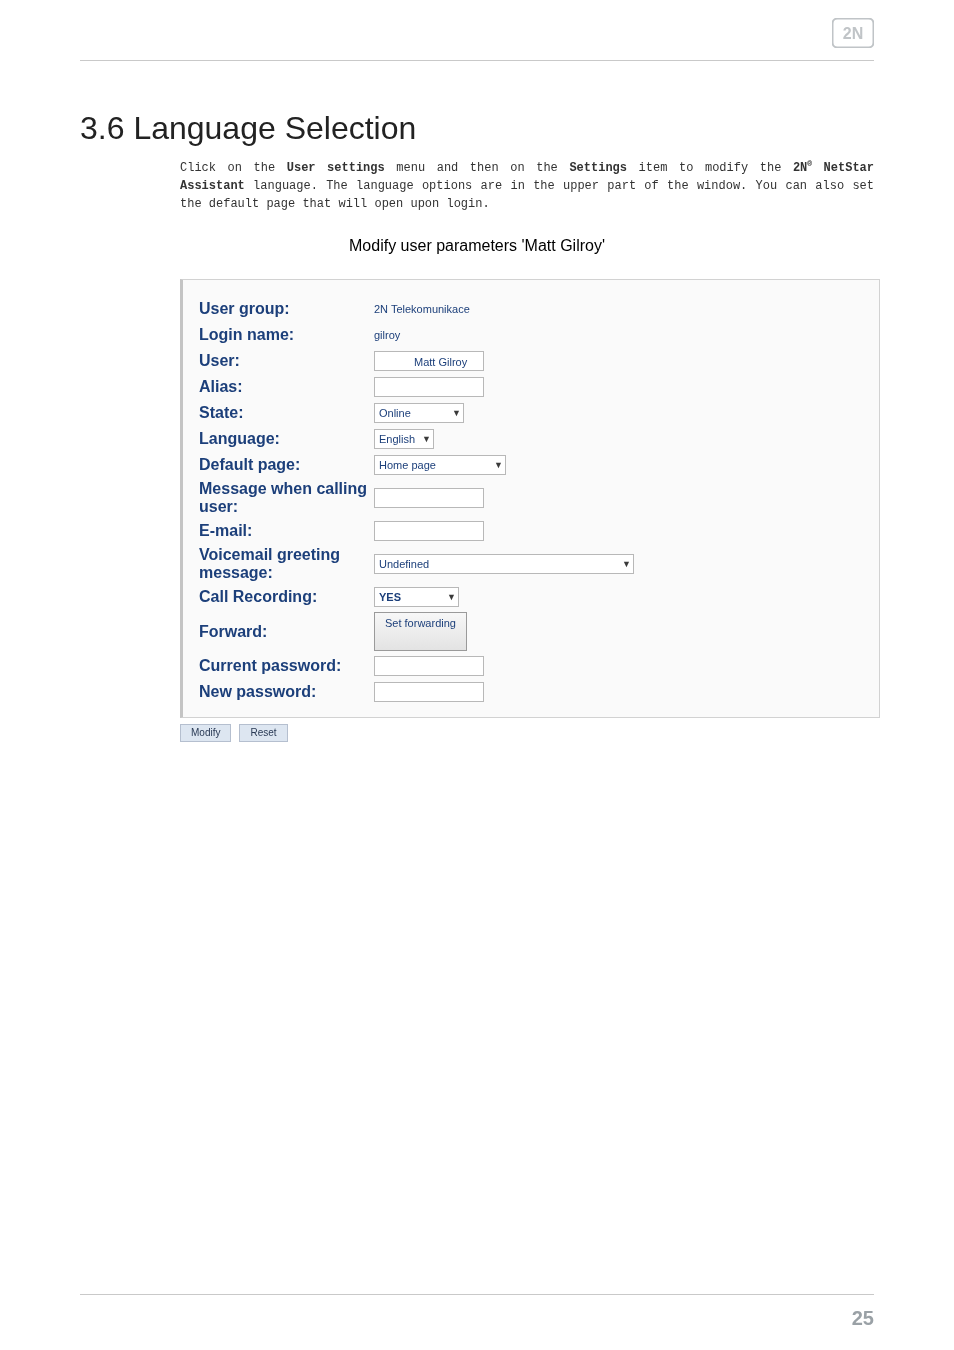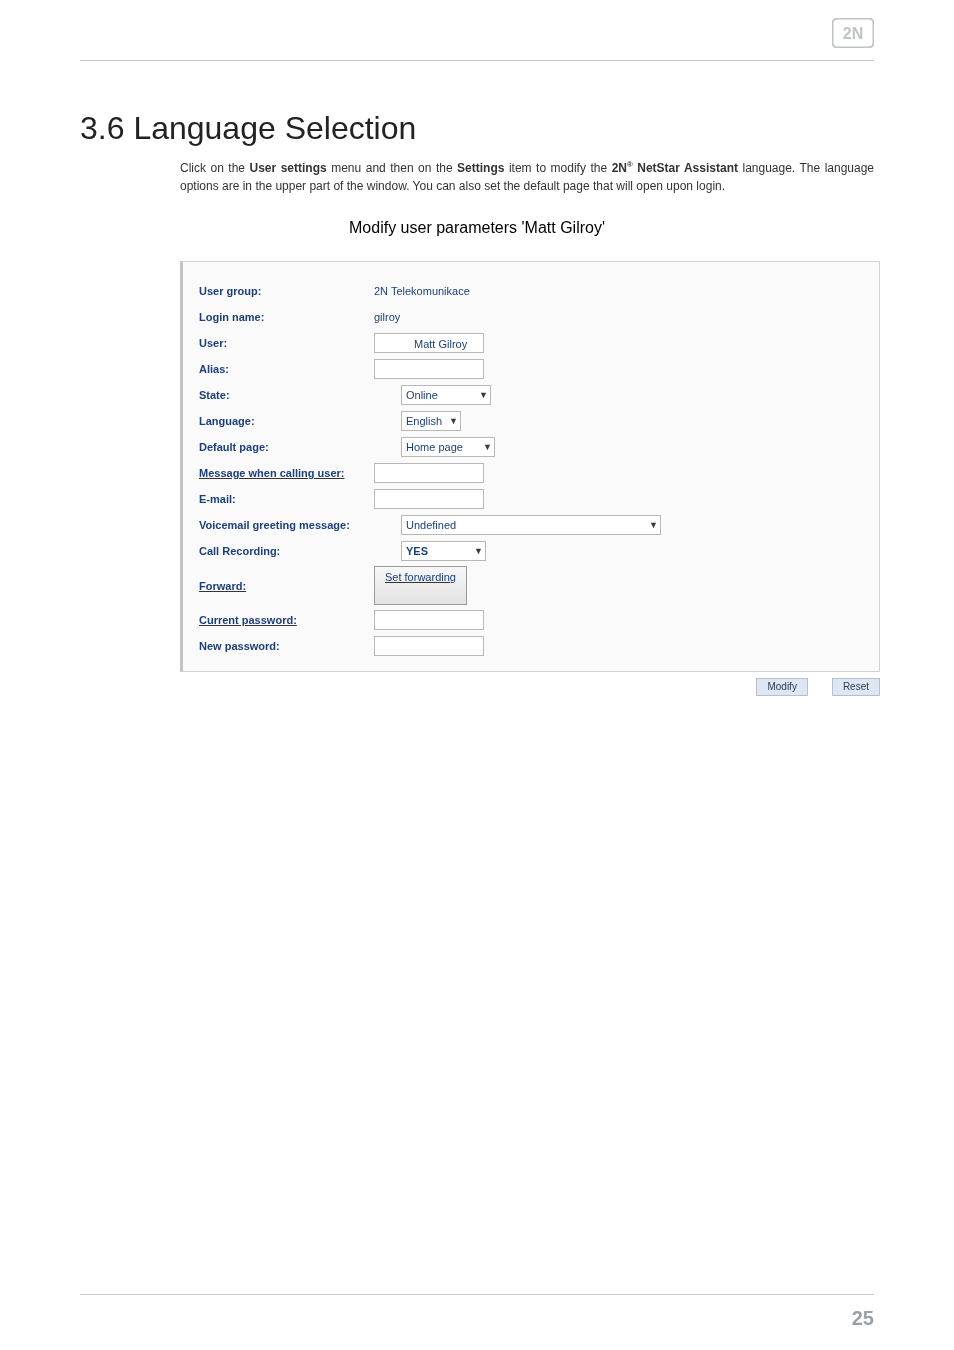--- a/index.html
+++ b/index.html
@@ -49,21 +49,21 @@
   .logo svg { display: block; }
 
   h1.section-title {
     font-family: Arial, Helvetica, sans-serif;
     font-size: 32px;
     font-weight: normal;
     margin: 80px 0 12px 0;
     color: #222;
   }
   .intro {
-    font-family: Liberation Sans, sans-serif;
+    font-family: Liberation Mono, monospace;
     font-size: 12px;
     line-height: 1.5;
     text-align: justify;
     margin: 0 0 24px 100px;
     color: #333;
   }
   .intro b { font-weight: bold; }
   .intro sup { font-size: 0.65em; }
 
   .panel-title {
@@ -82,26 +82,26 @@
     padding: 14px 16px 10px 16px;
     box-sizing: border-box;
     font-size: 11px;
   }
   .row {
     display: flex;
     align-items: center;
     margin: 4px 0;
     min-height: 22px;
   }
-  .row.gap-top { margin-top: 2px; text-decoration: underline; }
+  .row.gap-top { margin-top: 2px; }
   .lbl {
     width: 175px;
     color: #1c3f7a;
     font-weight: bold;
-    font-size: 11px;
+    font-size: 16px;
   }
   .val-static {
     color: #1c3f7a;
     font-size: 11px;
   }
   .txt {
     border: 1px solid #b8b8b8;
     background: #ffffff;
     height: 20px;
     line-height: 20px;
@@ -115,50 +115,49 @@
     border: 1px solid #b8b8b8;
     background: #ffffff;
     height: 20px;
     display: inline-flex;
     align-items: center;
     justify-content: space-between;
     padding: 0 2px 0 4px;
     font-size: 11px;
     color: #1c3f7a;
     box-sizing: border-box;
-    margin-left: 27px;
   }
   .sel .caret {
     margin-left: 6px;
     font-size: 9px;
     color: #3a3a3a;
   }
   .sel.w90  { width: 90px; }
   .sel.w60  { width: 60px; }
-  .sel.w110 { width: 94px; }
+  .sel.w110 { width: 132px; }
   .sel.w85  { width: 85px; font-weight: bold; }
   .sel.w200 { width: 260px; }
   .btn-inline {
     display: inline-block;
     border: 1px solid #9a9a9a;
     background: linear-gradient(#f7f7f7, #e3e3e3);
     height: 39px;
     line-height: 20px;
     padding: 0 10px;
     font-size: 11px;
     color: #1c3f7a;
     box-sizing: border-box;
   }
 
   .action-bar {
     margin: 6px 0 0 100px;
     width: 700px;
     display: flex;
-    justify-content: flex-end;
-    gap: 24px;
+    justify-content: flex-start;
+    gap: 8px;
   }
   .action-btn {
     border: 1px solid #b5bfcf;
     background: #dde6f1;
     height: 18px;
     line-height: 16px;
     padding: 0 10px;
     font-size: 10px;
     color: #2a3a55;
     box-sizing: border-box;

